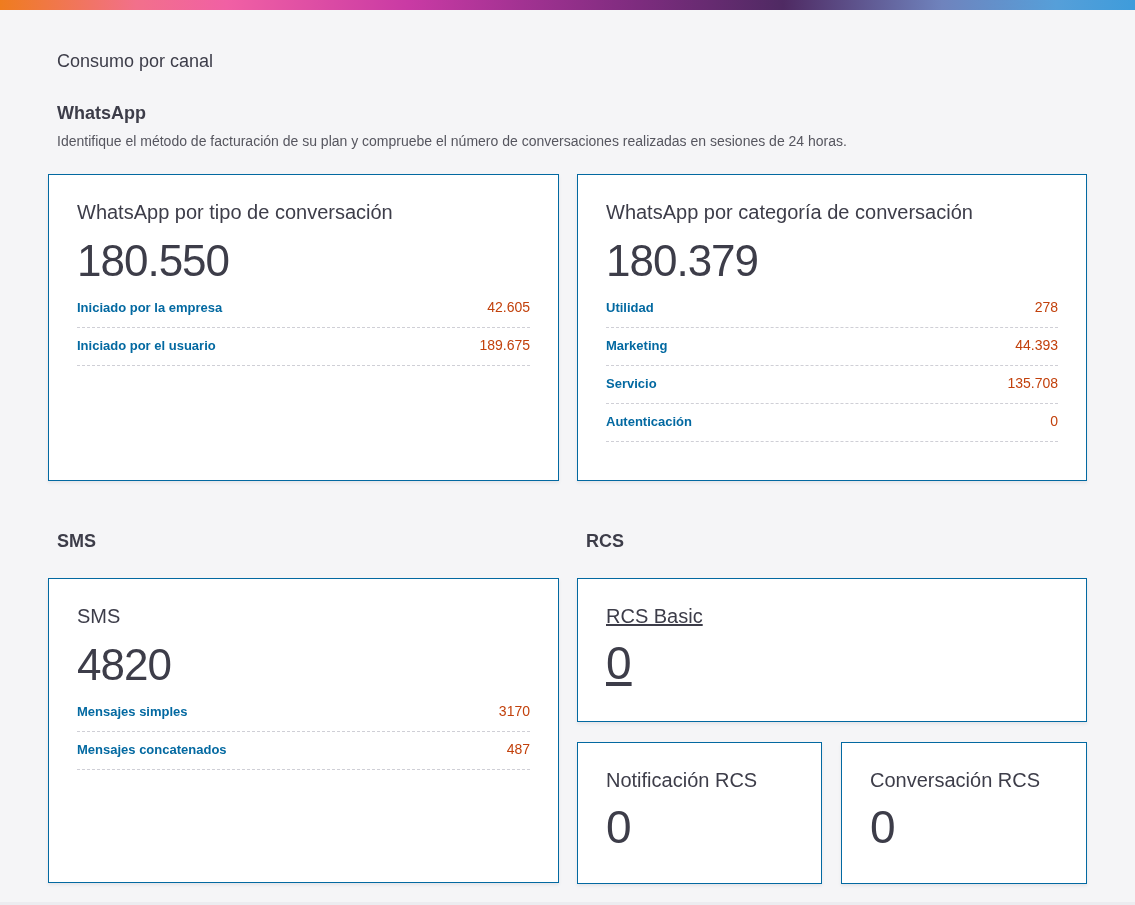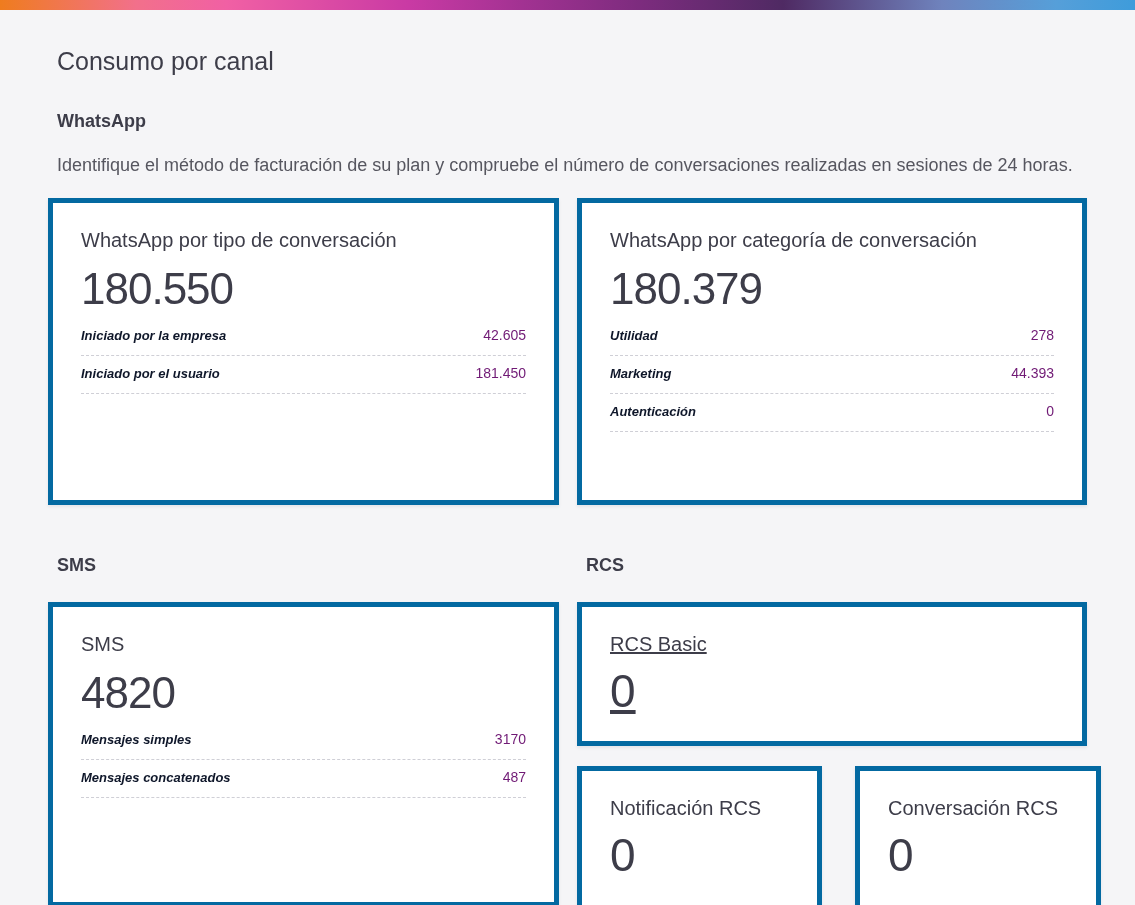--- a/index.html
+++ b/index.html
@@ -14,50 +14,50 @@
   .top-gradient {
     height: 10px;
     width: 100%;
     background: linear-gradient(90deg,
       #ef7c1e 0%, #f2708b 12%, #f160a4 20%, #c93aa4 36%,
       #a23292 46%, #7e2c7f 56%, #4f2a63 69%, #6f83bd 83%,
       #569fd9 93%, #3e9cdb 100%);
   }
   .page { padding: 36px 48px 0 48px; }
   .page-title {
-    font-size: 25px;
+    font-size: 18px;
     font-weight: 400;
     line-height: 30px;
     padding-left: 9px;
-    margin-bottom: 34px;
+    margin-bottom: 26px;
     color: #3d3d49;
   }
   .section-heading {
     font-size: 18px;
     font-weight: 600;
     line-height: 22px;
     padding-left: 9px;
     color: #3d3d49;
   }
   .section-description {
-    font-size: 18px;
+    font-size: 14px;
     line-height: 16px;
     padding-left: 9px;
-    margin-top: 25px;
+    margin-top: 9px;
     color: #56565f;
   }
   .cards-grid {
     display: grid;
     grid-template-columns: 511px 510px;
     gap: 18px;
     margin-top: 25px;
   }
   .card {
     background: #ffffff;
-    border: 5px solid #0369a1;
+    border: 1px solid #0369a1;
     box-shadow: 0 2px 3px rgba(90,90,110,0.10);
     padding: 25px 28px;
   }
   .card.tall { min-height: 307px; }
   .card-title {
     font-size: 20px;
     font-weight: 400;
     line-height: 24px;
     color: #3d3d49;
   }
@@ -80,41 +80,40 @@
   .stat-row {
     display: flex;
     justify-content: space-between;
     align-items: baseline;
     padding: 9px 0 12px 0;
     border-bottom: 1px dashed #cfcfd6;
   }
   .stat-label {
     font-size: 13px;
     font-weight: 600;
-    color: #0f172a;
-    font-style: italic;
+    color: #0369a1;
   }
   .stat-value {
     font-size: 14px;
     font-weight: 400;
-    color: #701a75;
+    color: #c2410c;
   }
   .bottom-grid {
     display: grid;
     grid-template-columns: 511px 510px;
     gap: 18px;
     margin-top: 49px;
   }
   .bottom-grid .section-heading { margin-bottom: 26px; }
   .card.sms-card { min-height: 305px; }
   .card.rcs-basic-card { min-height: 144px; text-decoration: underline; }
   .rcs-small-grid {
     display: grid;
     grid-template-columns: 245px 246px;
-    gap: 33px;
+    gap: 19px;
     margin-top: 20px;
   }
   .card.rcs-small-card { min-height: 142px; }
   .bottom-strip {
     position: absolute;
     left: 0; bottom: 0;
     width: 100%;
     height: 8px;
     background: #ececf0;
   }
@@ -138,36 +137,40 @@
       <article class="card tall">
         <h3 class="card-title">WhatsApp por tipo de conversación</h3>
         <div class="card-total">180.550</div>
         <div class="stat-rows">
           <div class="stat-row">
             <span class="stat-label">Iniciado por la empresa</span>
             <span class="stat-value">42.605</span>
           </div>
           <div class="stat-row">
             <span class="stat-label">Iniciado por el usuario</span>
-            <span class="stat-value">181.450</span>
+            <span class="stat-value">189.675</span>
           </div>
         </div>
       </article>
 
       <article class="card tall">
         <h3 class="card-title">WhatsApp por categoría de conversación</h3>
         <div class="card-total">180.379</div>
         <div class="stat-rows">
           <div class="stat-row">
             <span class="stat-label">Utilidad</span>
             <span class="stat-value">278</span>
           </div>
           <div class="stat-row">
             <span class="stat-label">Marketing</span>
             <span class="stat-value">44.393</span>
+          </div>
+          <div class="stat-row">
+            <span class="stat-label">Servicio</span>
+            <span class="stat-value">135.708</span>
           </div>
           <div class="stat-row">
             <span class="stat-label">Autenticación</span>
             <span class="stat-value">0</span>
           </div>
         </div>
       </article>
 
     </div>
   </section>

